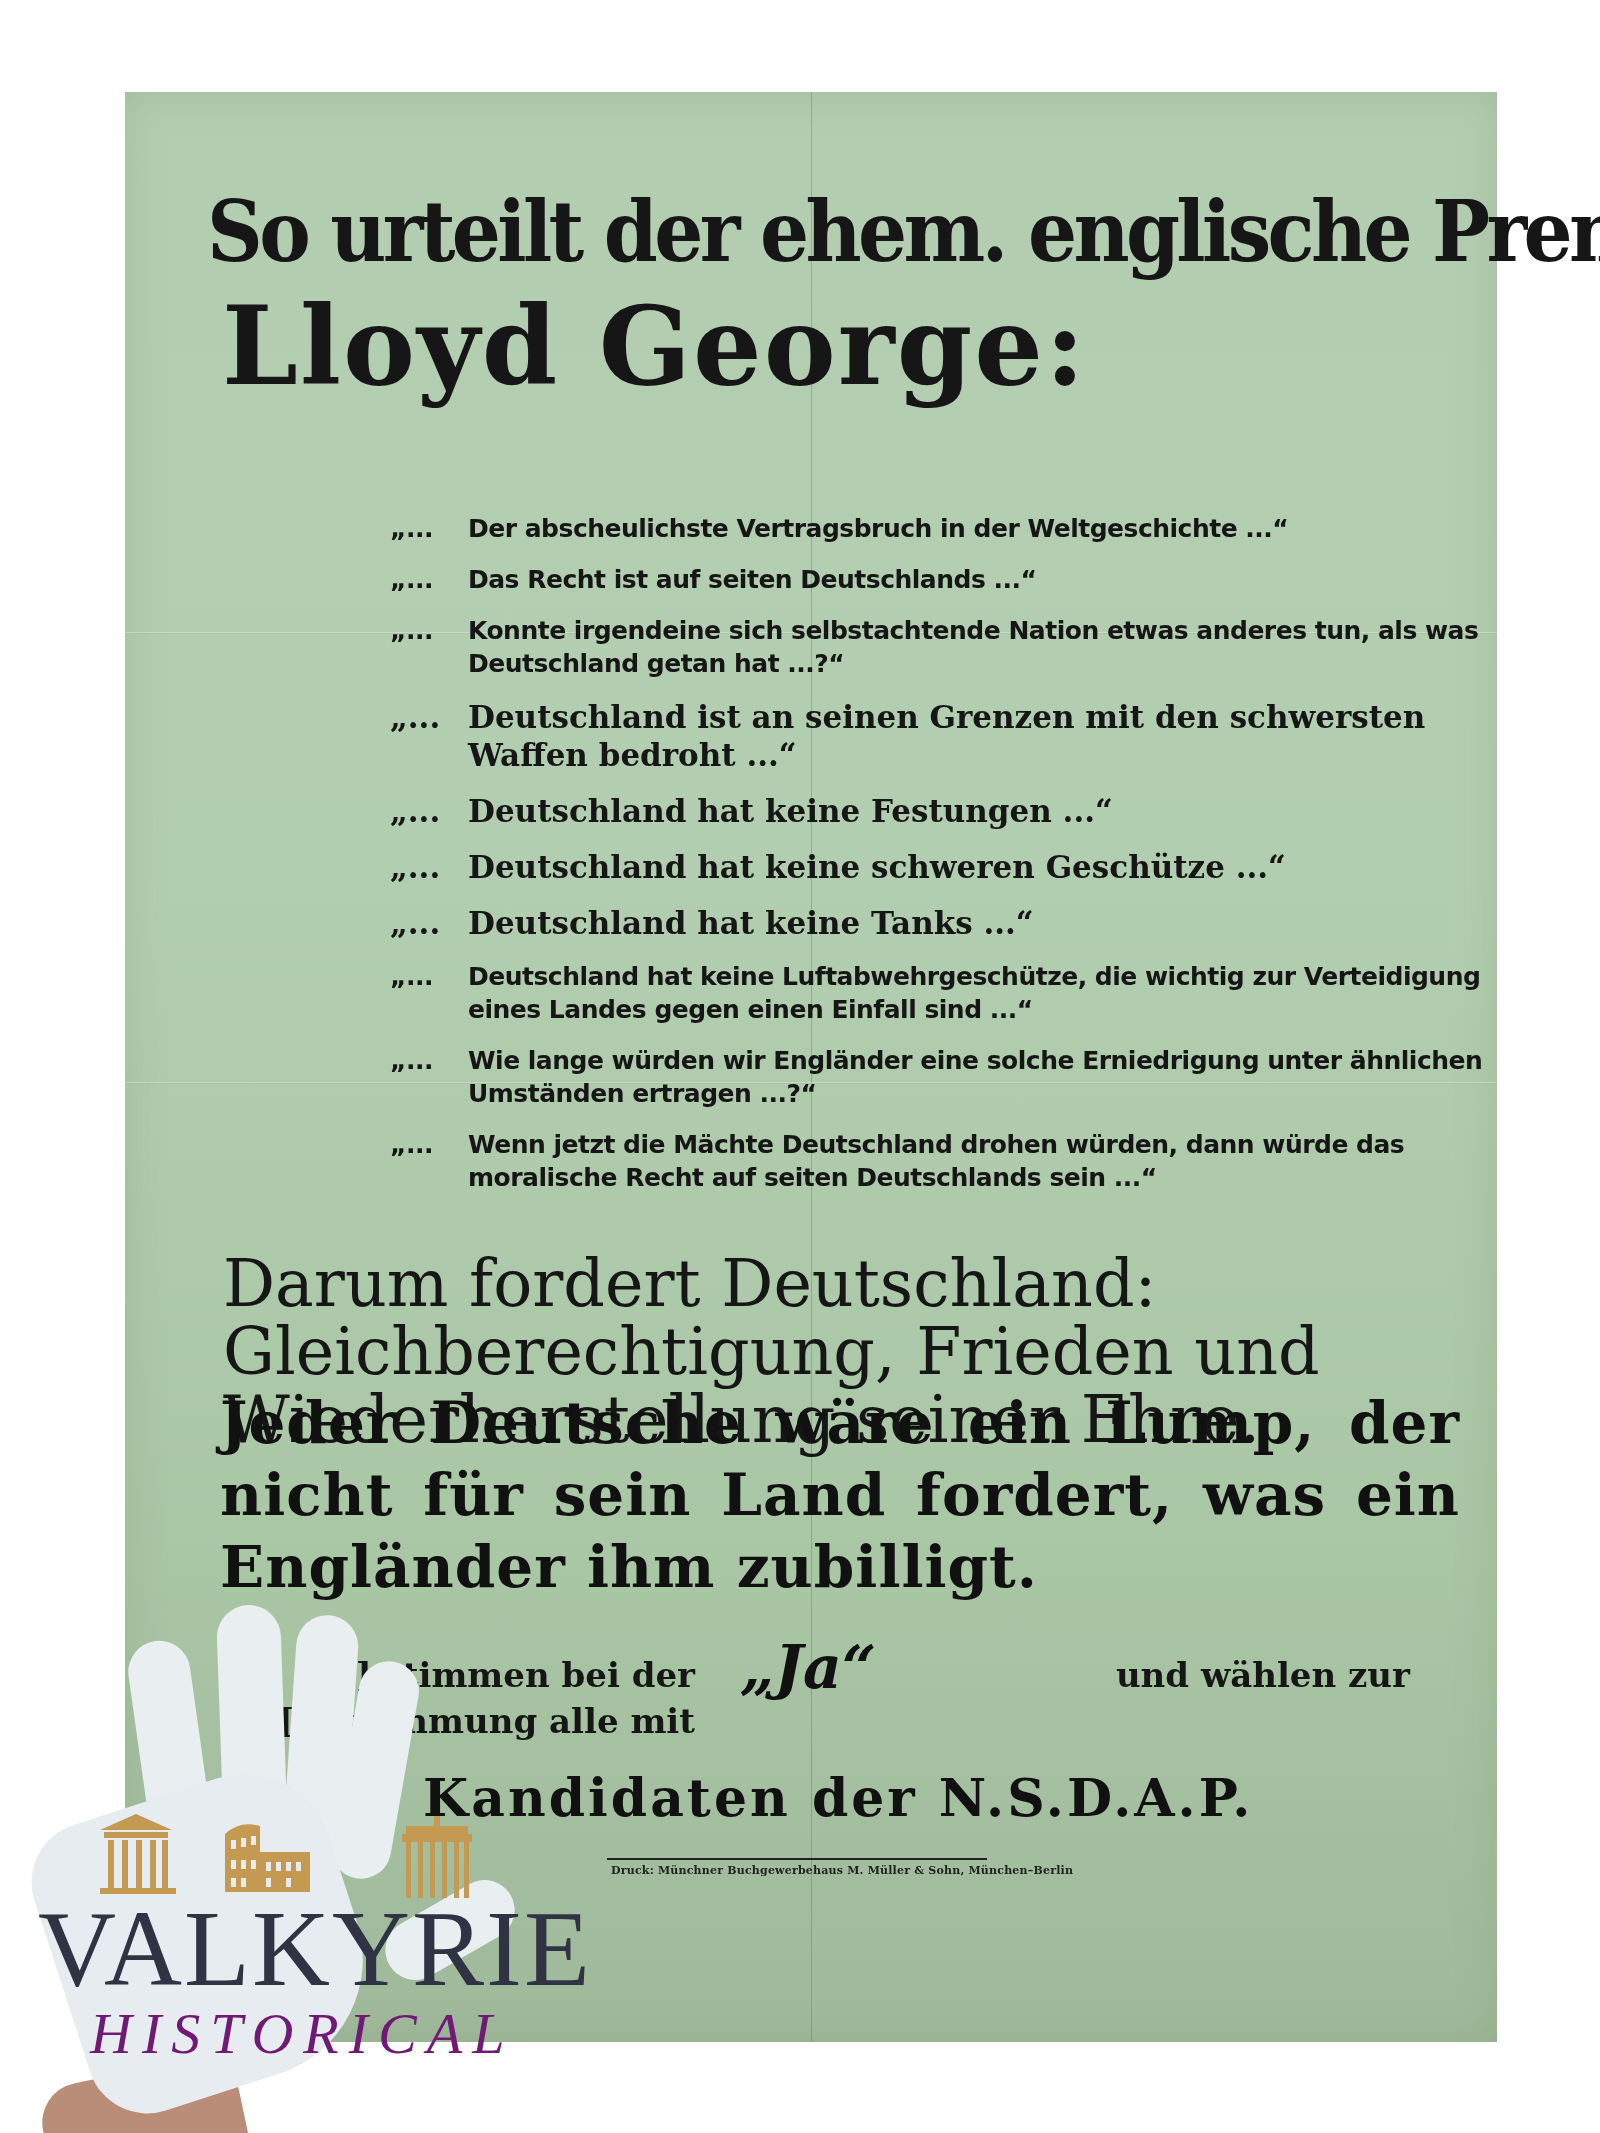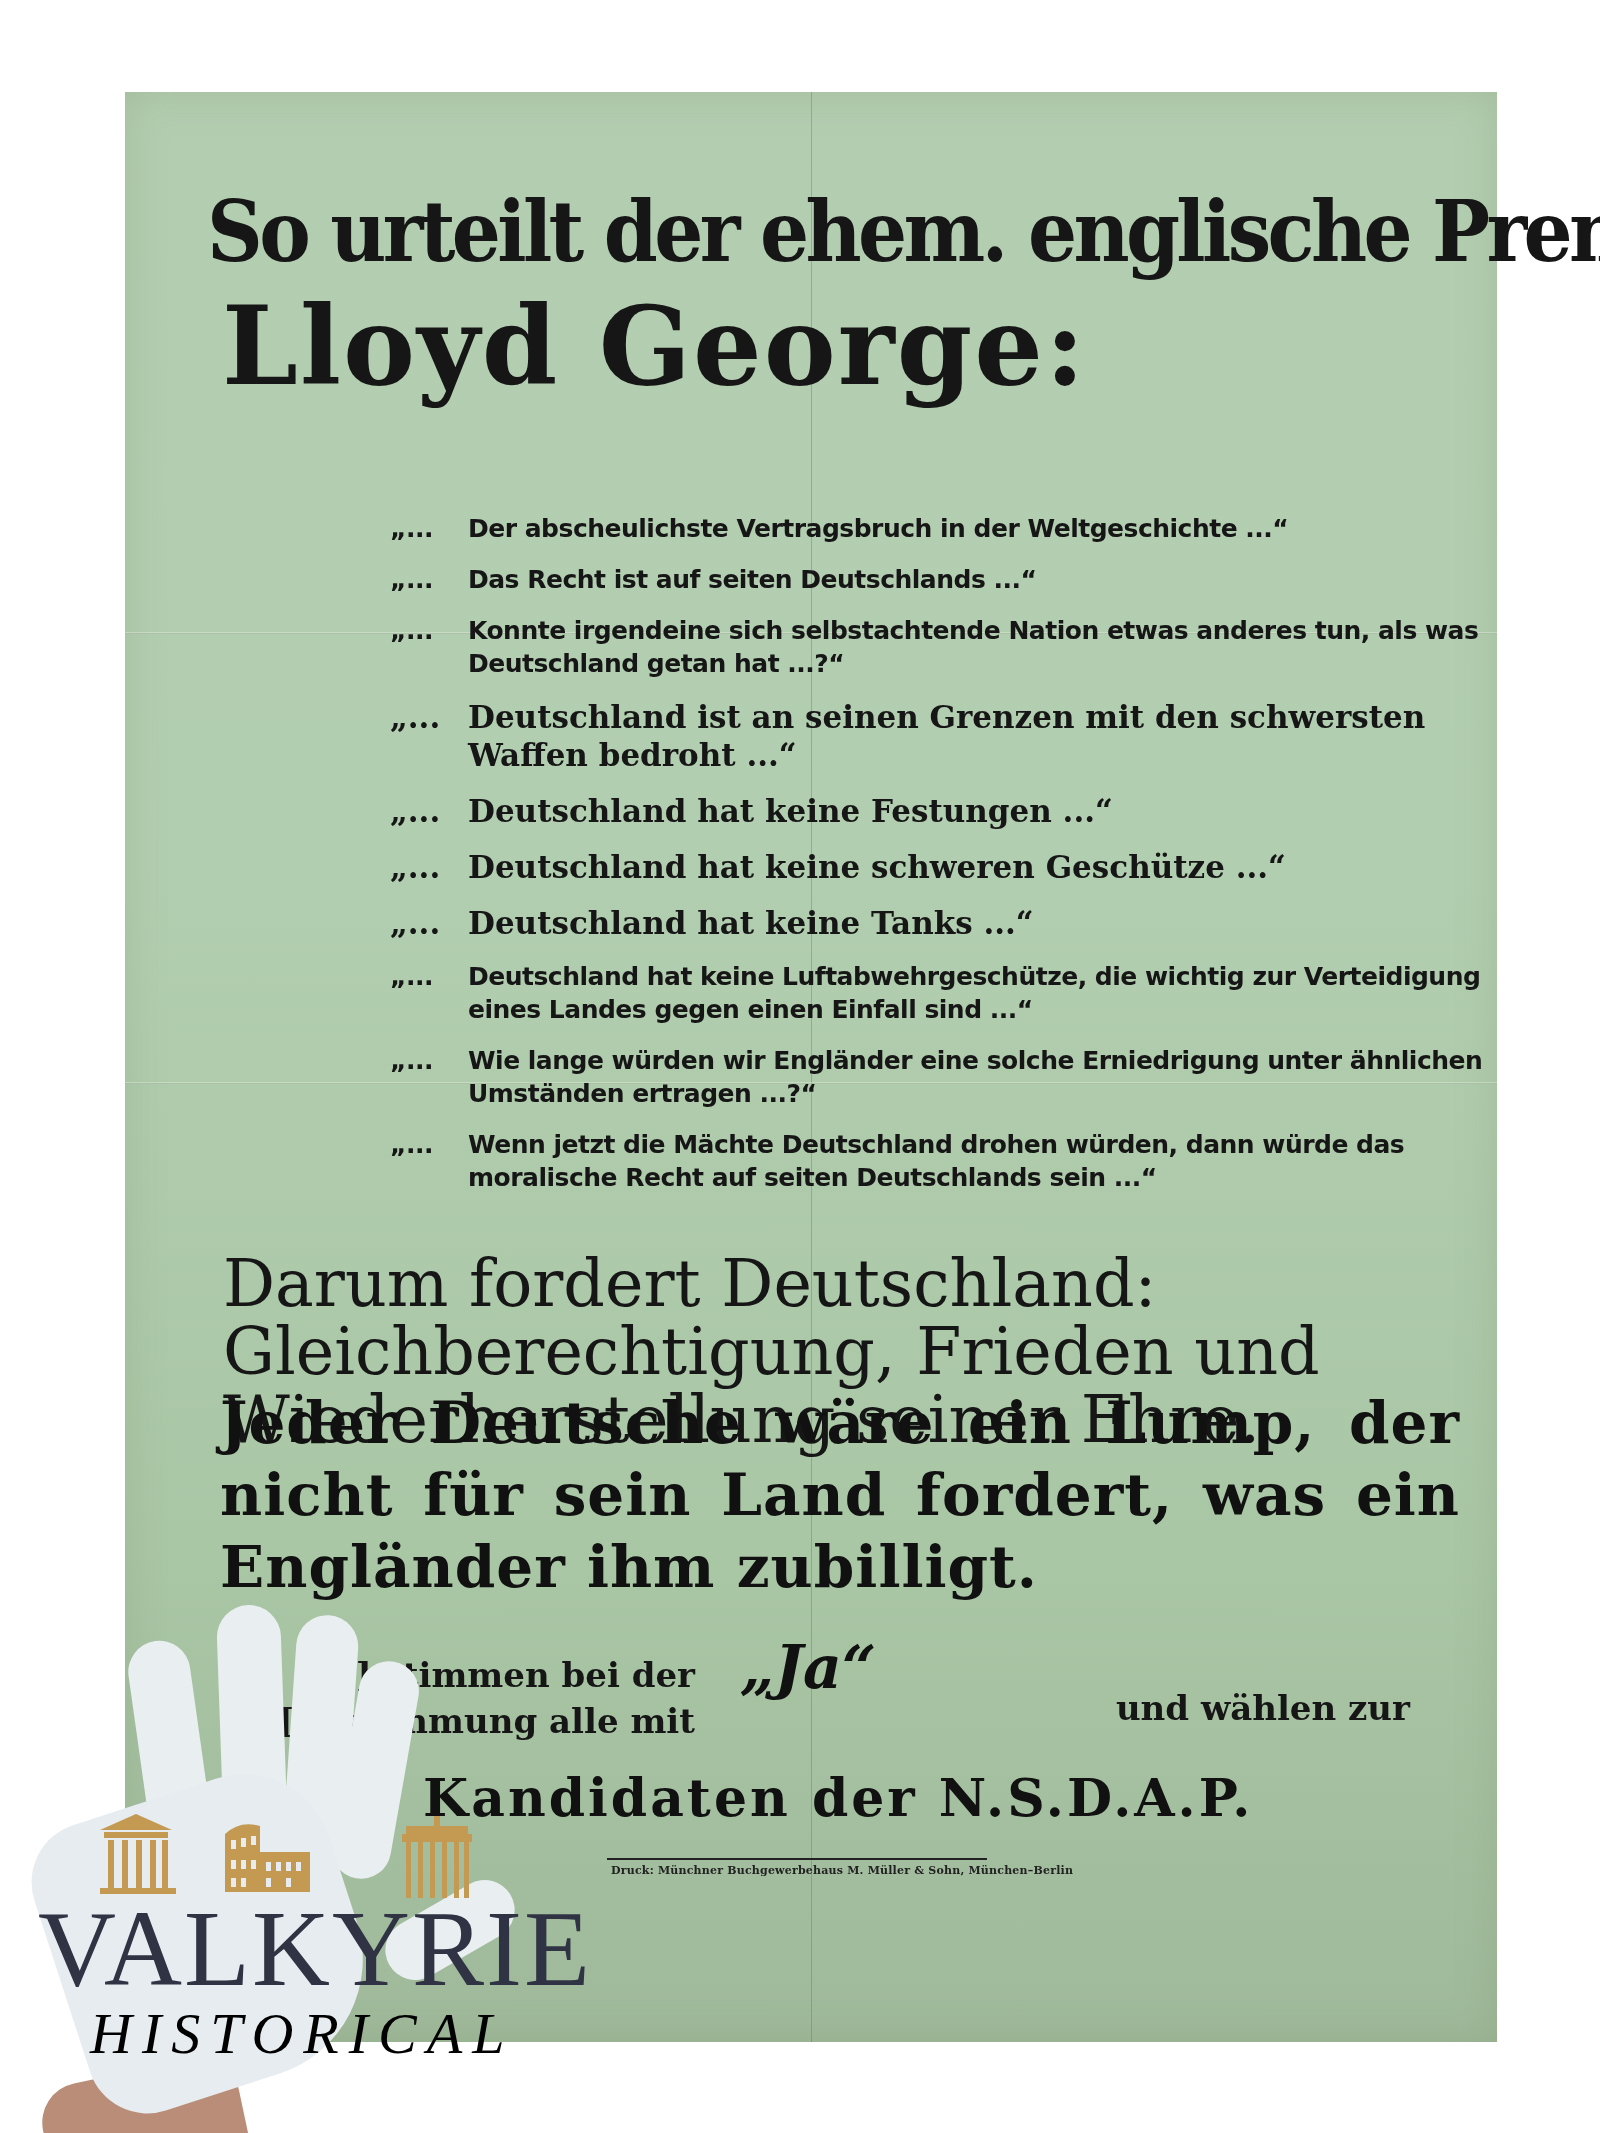--- a/index.html
+++ b/index.html
@@ -38,39 +38,39 @@
     position: absolute; left: 98px; top: 1158px; width: 1220px;
     font-family: "DejaVu Serif", serif; font-size: 65px; line-height: 68px; color: #161616;
   }
   .slogan {
     position: absolute; left: 95px; top: 1295px; width: 1240px;
     font-family: "DejaVu Serif", serif; font-weight: bold; font-size: 58px; line-height: 72px;
     letter-spacing: 1px; color: #111111; text-align: justify;
   }
   .vote-left { position: absolute; left: 100px; top: 1560px; width: 470px; text-align: right; font-family: "DejaVu Serif", serif; font-weight: bold; font-size: 34px; line-height: 46px; color: #161616; }
   .vote-ja { position: absolute; left: 615px; top: 1545px; font-family: "DejaVu Serif", serif; font-weight: bold; font-style: italic; font-size: 60px; line-height: 1; color: #111111; }
-  .vote-right { position: absolute; left: 955px; top: 1560px; width: 330px; text-align: right; font-family: "DejaVu Serif", serif; font-weight: bold; font-size: 34px; line-height: 46px; color: #161616; margin-top: 33px; }
+  .vote-right { position: absolute; left: 955px; top: 1560px; width: 330px; text-align: right; font-family: "DejaVu Serif", serif; font-weight: bold; font-size: 34px; line-height: 46px; color: #161616; }
   .candidates { position: absolute; left: 298px; top: 1680px; font-family: "DejaVu Serif", serif; font-weight: bold; font-size: 52px; line-height: 1; letter-spacing: 3px; color: #111111; }
   .imprint-rule { position: absolute; left: 482px; top: 1766px; width: 380px; height: 2px; background: #222; }
   .imprint { position: absolute; left: 486px; top: 1772px; width: 380px; font-family: "DejaVu Serif", serif; font-weight: bold; font-size: 11px; letter-spacing: 0.2px; color: #222; white-space: nowrap; }
 
   
   .arm { position: absolute; left: 42px; top: 2070px; width: 200px; height: 90px; background: #b98d78; border-radius: 40px 40px 0 0; transform: rotate(-12deg); }
   .glove-palm { position: absolute; left: 55px; top: 1790px; width: 300px; height: 300px; background: #e6ecef; border-radius: 60px 90px 120px 60px; transform: rotate(-18deg); }
   .finger { position: absolute; background: #e9eef1; border-radius: 40px; }
   .f1 { left: 140px; top: 1640px; width: 62px; height: 230px; transform: rotate(-8deg); }
   .f2 { left: 220px; top: 1605px; width: 64px; height: 240px; transform: rotate(-2deg); }
   .f3 { left: 290px; top: 1615px; width: 62px; height: 240px; transform: rotate(4deg); }
   .f4 { left: 345px; top: 1660px; width: 60px; height: 220px; transform: rotate(10deg); }
   .thumb { left: 380px; top: 1900px; width: 140px; height: 60px; border-radius: 40px; transform: rotate(-30deg); }
 
   
   .wm-icons { position: absolute; left: 100px; top: 1812px; width: 420px; height: 90px; }
   .wm-title { position: absolute; left: 38px; top: 1895px; font-family: "Liberation Serif", serif; font-size: 108px; line-height: 1; letter-spacing: 2px; color: #2f3344; }
-  .wm-sub { position: absolute; left: 90px; top: 2005px; font-family: "Liberation Serif", serif; font-style: italic; font-size: 58px; line-height: 1; letter-spacing: 10px; color: #000000; }
+  .wm-sub { position: absolute; left: 90px; top: 2005px; font-family: "Liberation Serif", serif; font-style: italic; font-size: 58px; line-height: 1; letter-spacing: 10px; color: #701a75; }
 </style>
 </head>
 <body>
 
 <div class="poster">
   <div class="fold-v"></div>
   <div class="fold-h" style="top:540px"></div>
   <div class="fold-h" style="top:990px"></div>
 
   <div class="headline">So urteilt der ehem. englische Premierminister</div>

